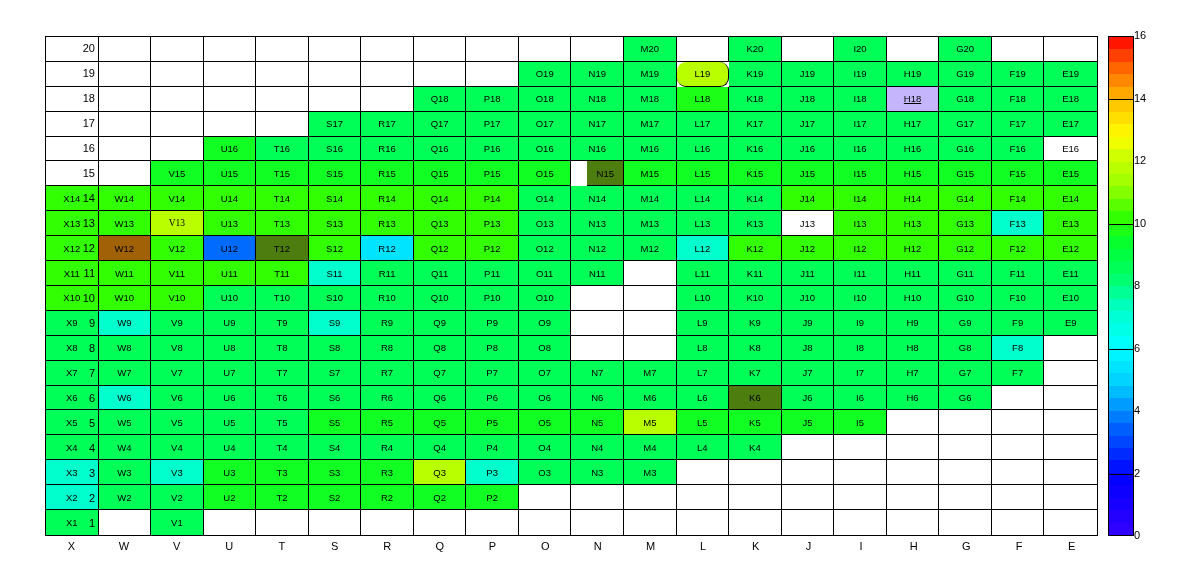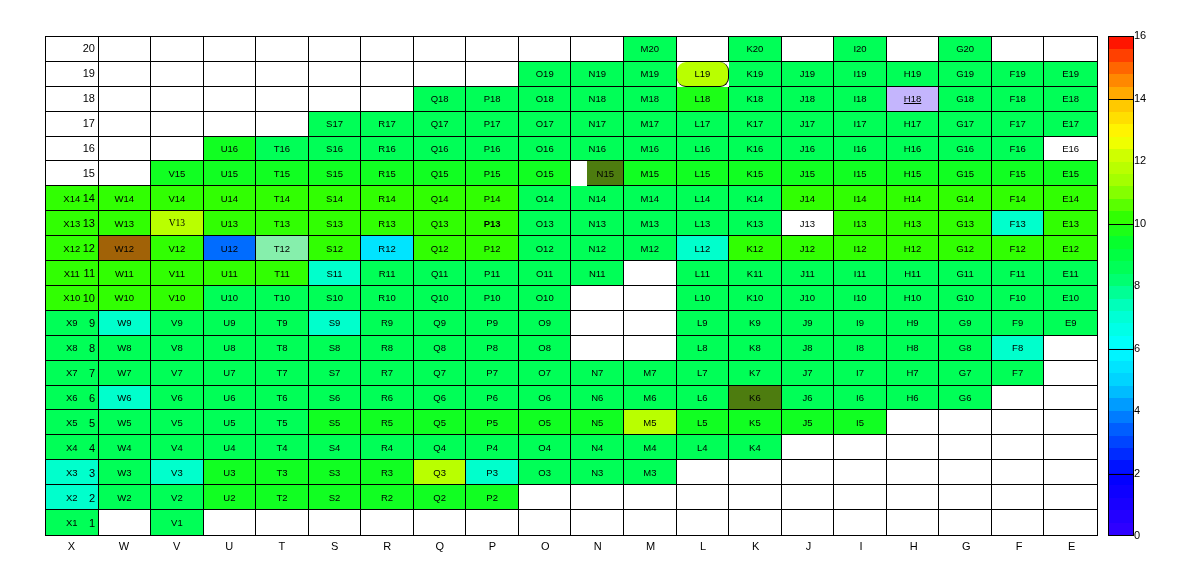--- a/index.html
+++ b/index.html
@@ -203,37 +203,37 @@
         <div class="cell" style="background: rgb(49, 255, 2);">F14</div>
         <div class="cell lastcol" style="background: rgb(49, 255, 2);">E14</div>
         <div class="cell" style="background: rgb(49, 255, 2);">X13</div>
         <div class="cell" style="background: rgb(49, 255, 2);">W13</div>
         <div class="cell" style="background: rgb(185, 255, 0); font-family: Liberation Serif, serif;">V13</div>
         <div class="cell" style="background: rgb(49, 255, 2);">U13</div>
         <div class="cell" style="background: rgb(49, 255, 2);">T13</div>
         <div class="cell" style="background: rgb(49, 255, 2);">S13</div>
         <div class="cell" style="background: rgb(49, 255, 2);">R13</div>
         <div class="cell" style="background: rgb(49, 255, 2);">Q13</div>
-        <div class="cell" style="background: rgb(49, 255, 2); font-weight: bold;">P13</div>
+        <div class="cell" style="background: rgb(49, 255, 2);">P13</div>
         <div class="cell" style="background: rgb(0, 255, 87);">O13</div>
         <div class="cell" style="background: rgb(0, 255, 87);">N13</div>
         <div class="cell" style="background: rgb(0, 255, 87);">M13</div>
         <div class="cell" style="background: rgb(0, 255, 87);">L13</div>
         <div class="cell" style="background: rgb(0, 255, 87);">K13</div>
         <div class="cell empty">J13</div>
         <div class="cell" style="background: rgb(49, 255, 2);">I13</div>
         <div class="cell" style="background: rgb(49, 255, 2);">H13</div>
         <div class="cell" style="background: rgb(49, 255, 2);">G13</div>
         <div class="cell" style="background: rgb(0, 255, 204);">F13</div>
         <div class="cell lastcol" style="background: rgb(49, 255, 2);">E13</div>
         <div class="cell" style="background: rgb(49, 255, 2);">X12</div>
         <div class="cell" style="background: #a16207;">W12</div>
         <div class="cell" style="background: rgb(49, 255, 2);">V12</div>
         <div class="cell" style="background: rgb(0, 108, 255);">U12</div>
-        <div class="cell" style="background: #86efac; text-align: right;">T12</div>
+        <div class="cell" style="background: #4d7c0f; text-align: right;">T12</div>
         <div class="cell" style="background: rgb(49, 255, 2);">S12</div>
         <div class="cell" style="background: rgb(0, 228, 255);">R12</div>
         <div class="cell" style="background: rgb(49, 255, 2);">Q12</div>
         <div class="cell" style="background: rgb(49, 255, 2);">P12</div>
         <div class="cell" style="background: rgb(0, 255, 87);">O12</div>
         <div class="cell" style="background: rgb(0, 255, 87);">N12</div>
         <div class="cell" style="background: rgb(0, 255, 87);">M12</div>
         <div class="cell" style="background: rgb(0, 255, 204);">L12</div>
         <div class="cell" style="background: rgb(49, 255, 2);">K12</div>
         <div class="cell" style="background: rgb(49, 255, 2);">J12</div>

